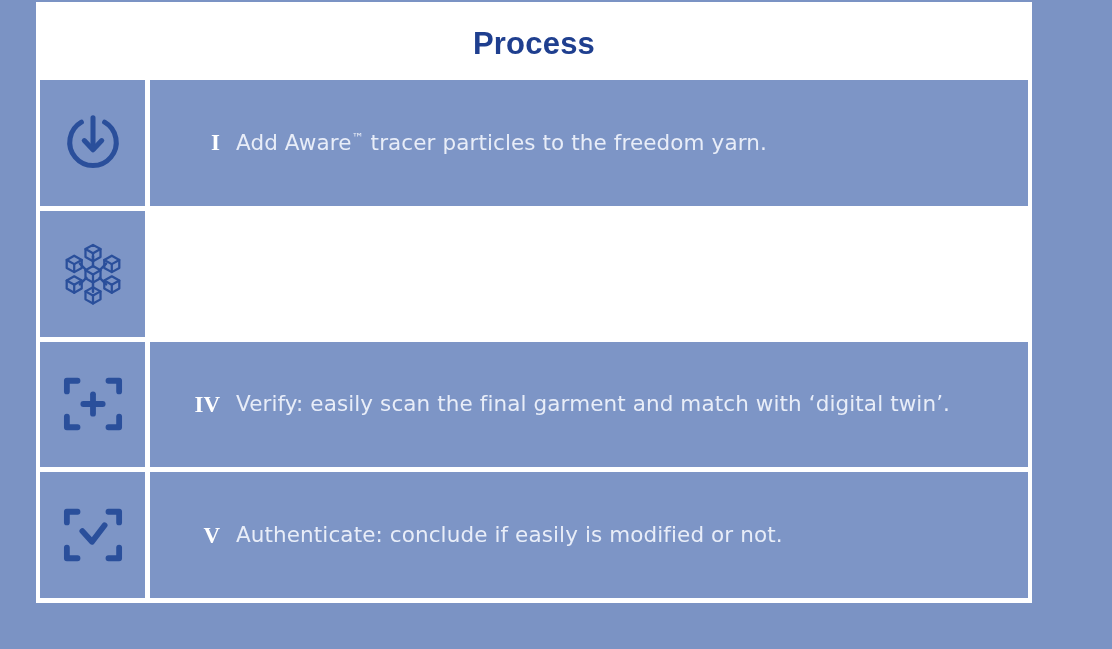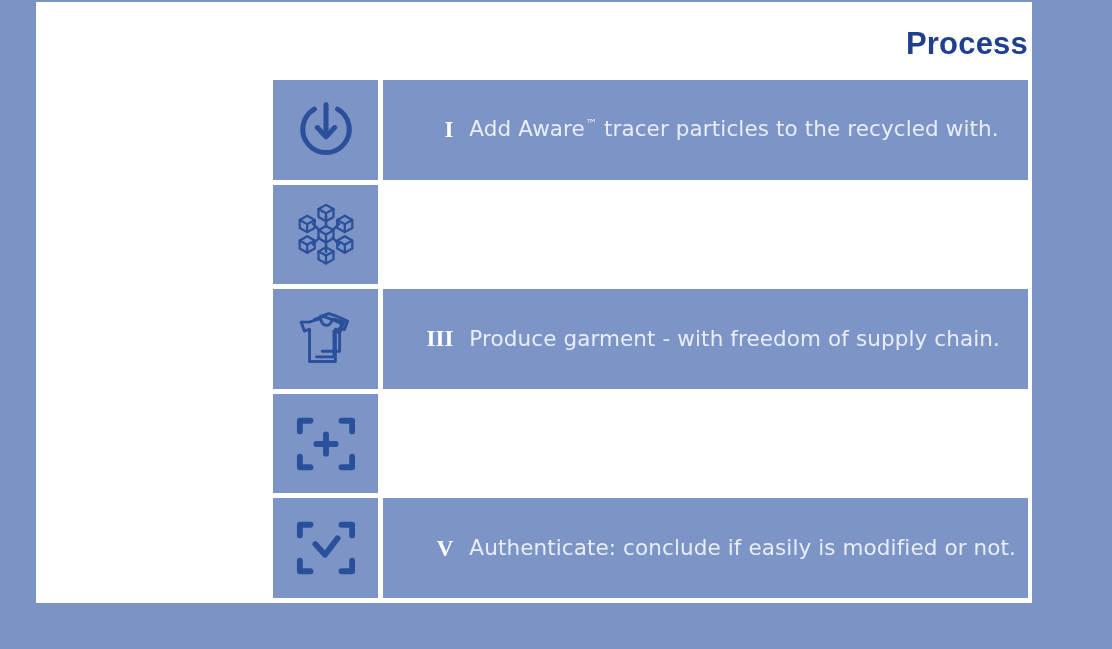--- a/index.html
+++ b/index.html
@@ -26,21 +26,20 @@
     position: absolute;
     left: 36px;
     top: 2px;
     width: 996px;
     height: 601px;
     background: #ffffff;
     box-sizing: border-box;
     padding: 4px 4px 4px 4px;
     display: flex;
     flex-direction: column;
-    align-items: flex-end;
   }
 
   .table-title-row {
     height: 74px;
     background: #ffffff;
     display: flex;
     align-items: center;
     justify-content: center;
     flex: 0 0 auto;
   }
@@ -137,21 +136,21 @@
           <span>
             <svg class="icon-svg" width="62" height="62" viewBox="0 0 64 64" fill="none" stroke="#2a4f9b" stroke-width="5.2" stroke-linecap="round" stroke-linejoin="round">
               <path d="M20 10.5 A24 24 0 1 0 44 10.5"></path>
               <path d="M32 6 L32 38"></path>
               <path d="M23 29.5 L32 39 L41 29.5"></path>
             </svg>
           </span>
         </div>
         <div class="text-cell">
           <span class="step-num">I</span>
-          <span class="step-text"><span>Add Aware</span><span class="tm">™</span><span> tracer particles to the recycled with.</span></span>
+          <span class="step-text"><span>Add Aware</span><span class="tm">™</span><span> tracer particles to the freedom yarn.</span></span>
         </div>
       </div>
 
       <div class="process-row">
         <div class="icon-cell">
           <span>
             <svg class="icon-svg" width="62" height="66" viewBox="0 0 66 70" fill="none" stroke="#2a4f9b" stroke-width="2.4" stroke-linecap="round" stroke-linejoin="round">
 
               <g stroke-width="2.6">
                 <path d="M33 16 L33 27"></path>
@@ -201,52 +200,38 @@
               <g>
                 <path d="M53 37.5 L61 42 L61 50.5 L53 55 L45 50.5 L45 42 Z"></path>
                 <path d="M45 42 L53 46.5 L61 42"></path>
                 <path d="M53 46.5 L53 55"></path>
               </g>
             </svg>
           </span>
         </div>
       </div>
 
-      <div class="process-row">
-        <div class="icon-cell">
-          <span>
-            <svg class="icon-svg" width="64" height="62" viewBox="0 0 68 66" fill="none" stroke="#2a4f9b" stroke-width="3.1" stroke-linecap="round" stroke-linejoin="round">
-
-              <path d="M28 9 L37 6 L46 9 L57 14 L53.5 23 L48.5 21.5 L48.5 46 L30 46"></path>
-
-              <path d="M22 12 L31 9 L40 12 L51 17 L47.5 26 L42.5 24.5 L42.5 52 L24 52"></path>
-
-              <path d="M16 15 L25 12 L28.5 12 C28.5 12 29.5 18.5 34.5 18.5 C39.5 18.5 40.5 12 40.5 12 L44 12 L53 15 L49.5 24.5 L44 22.5 L44 57 L16.5 57 L16.5 22.5 L11 24.5 L7.5 15 Z"></path>
-            </svg>
-          </span>
-        </div>
-        <div class="text-cell">
-          <span class="step-num">III</span>
-          <span class="step-text">Produce garment - with freedom of supply chain.</span>
-        </div>
-      </div>
 
       <div class="process-row">
         <div class="icon-cell">
           <span>
             <svg class="icon-svg" width="60" height="60" viewBox="0 0 62 62" fill="none" stroke="#2a4f9b" stroke-width="6" stroke-linecap="round" stroke-linejoin="round">
               <path d="M4 18 L4 7 L15 7"></path>
               <path d="M47 7 L58 7 L58 18"></path>
               <path d="M58 44 L58 55 L47 55"></path>
               <path d="M15 55 L4 55 L4 44"></path>
               <path d="M31 21 L31 41"></path>
               <path d="M21 31 L41 31"></path>
             </svg>
           </span>
         </div>
+        <div class="text-cell">
+          <span class="step-num">IV</span>
+          <span class="step-text">Verify: easily scan the final garment and match with ‘digital twin’.</span>
+        </div>
       </div>
 
       <div class="process-row">
         <div class="icon-cell">
           <span>
             <svg class="icon-svg" width="60" height="60" viewBox="0 0 62 62" fill="none" stroke="#2a4f9b" stroke-width="6" stroke-linecap="round" stroke-linejoin="round">
               <path d="M4 18 L4 7 L15 7"></path>
               <path d="M47 7 L58 7 L58 18"></path>
               <path d="M58 44 L58 55 L47 55"></path>
               <path d="M15 55 L4 55 L4 44"></path>

